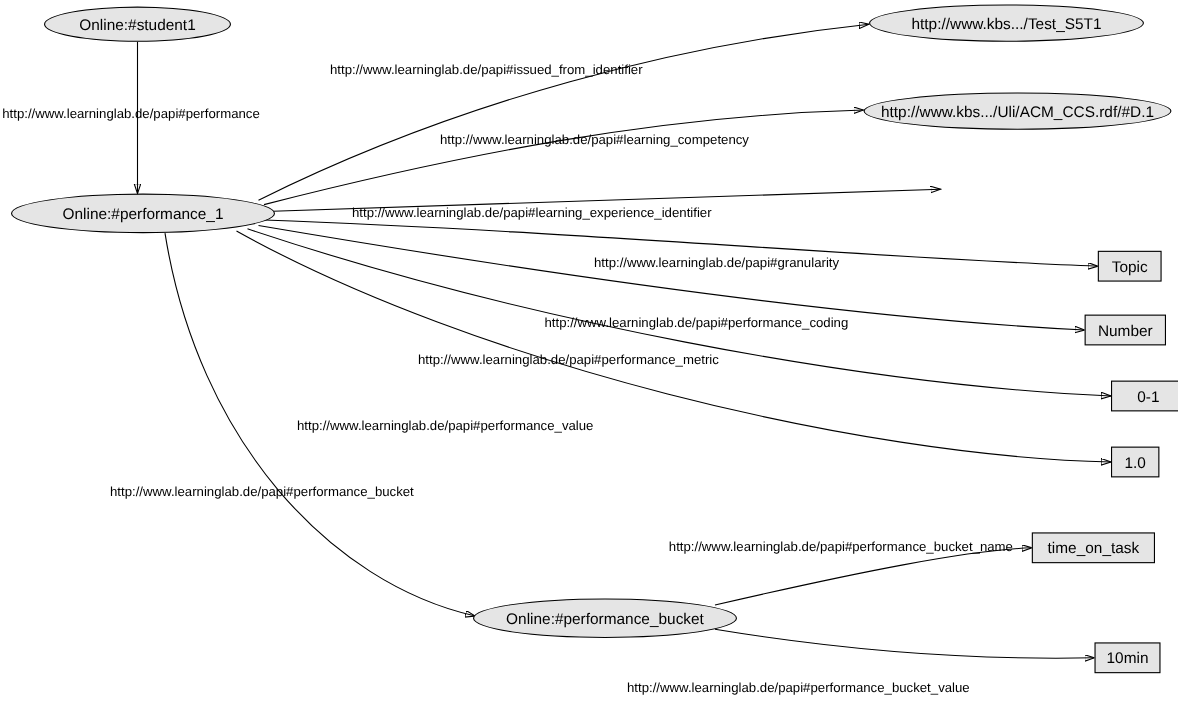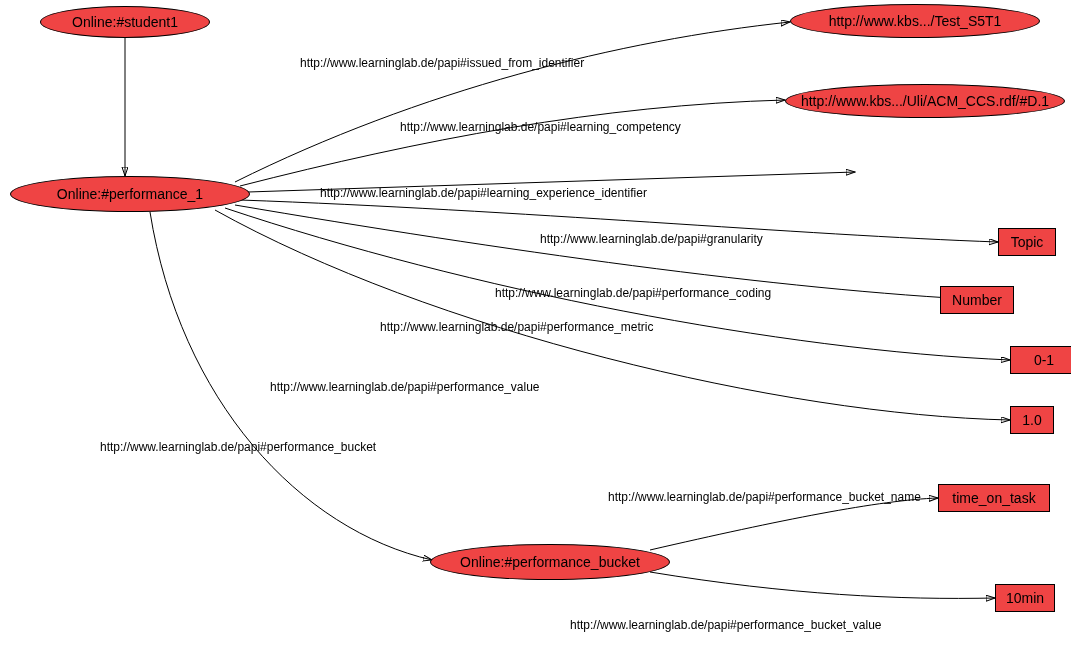--- a/index.html
+++ b/index.html
@@ -11,21 +11,21 @@
     color: #000;
   }
   .canvas {
     position: relative;
     width: 1071px;
     height: 652px;
   }
   .node {
     position: absolute;
     box-sizing: border-box;
-    background: #ef4444;
+    background: #e5e5e5;
     border: 1px solid #000;
     display: flex;
     align-items: center;
     justify-content: center;
     padding: 4px 10px;
     white-space: nowrap;
     font-size: 14px;
   }
   .ellipse {
     border-radius: 50%;
@@ -106,40 +106,41 @@
 
   <div class="node ellipse" style="left:785px; top:84px; width:280px; height:34px;">
     <span>http://www.kbs.../Uli/ACM_CCS.rdf/#D.1</span>
   </div>
 
 
   <div class="node rect" style="left:998px; top:228px; width:58px; height:28px;">
     <span>Topic</span>
   </div>
 
-  <div class="node rect" style="left:940px; top:286px; width:74px; height:28px;">
+  <div class="node rect" style="left:986px; top:286px; width:74px; height:28px;">
     <span>Number</span>
   </div>
 
   <div class="node rect" style="left:1010px; top:346px; width:68px; height:28px;">
     <span>0-1</span>
   </div>
 
   <div class="node rect" style="left:1010px; top:406px; width:44px; height:28px;">
     <span>1.0</span>
   </div>
 
   <div class="node rect" style="left:938px; top:484px; width:112px; height:28px;">
     <span>time_on_task</span>
   </div>
 
   <div class="node rect" style="left:995px; top:584px; width:60px; height:28px;">
     <span>10min</span>
   </div>
 
+  <div class="edge-label" style="left:2px; top:96px;">http://www.learninglab.de/papi#performance</div>
   <div class="edge-label" style="left:300px; top:56px;">http://www.learninglab.de/papi#issued_from_identifier</div>
   <div class="edge-label" style="left:400px; top:120px;">http://www.learninglab.de/papi#learning_competency</div>
   <div class="edge-label" style="left:320px; top:186px;">http://www.learninglab.de/papi#learning_experience_identifier</div>
   <div class="edge-label" style="left:495px; top:286px;">http://www.learninglab.de/papi#performance_coding</div>
   <div class="edge-label" style="left:540px; top:232px;">http://www.learninglab.de/papi#granularity</div>
   <div class="edge-label" style="left:380px; top:320px;">http://www.learninglab.de/papi#performance_metric</div>
   <div class="edge-label" style="left:270px; top:380px;">http://www.learninglab.de/papi#performance_value</div>
   <div class="edge-label" style="left:100px; top:440px;">http://www.learninglab.de/papi#performance_bucket</div>
   <div class="edge-label" style="left:608px; top:490px;">http://www.learninglab.de/papi#performance_bucket_name</div>
   <div class="edge-label" style="left:570px; top:618px;">http://www.learninglab.de/papi#performance_bucket_value</div>

